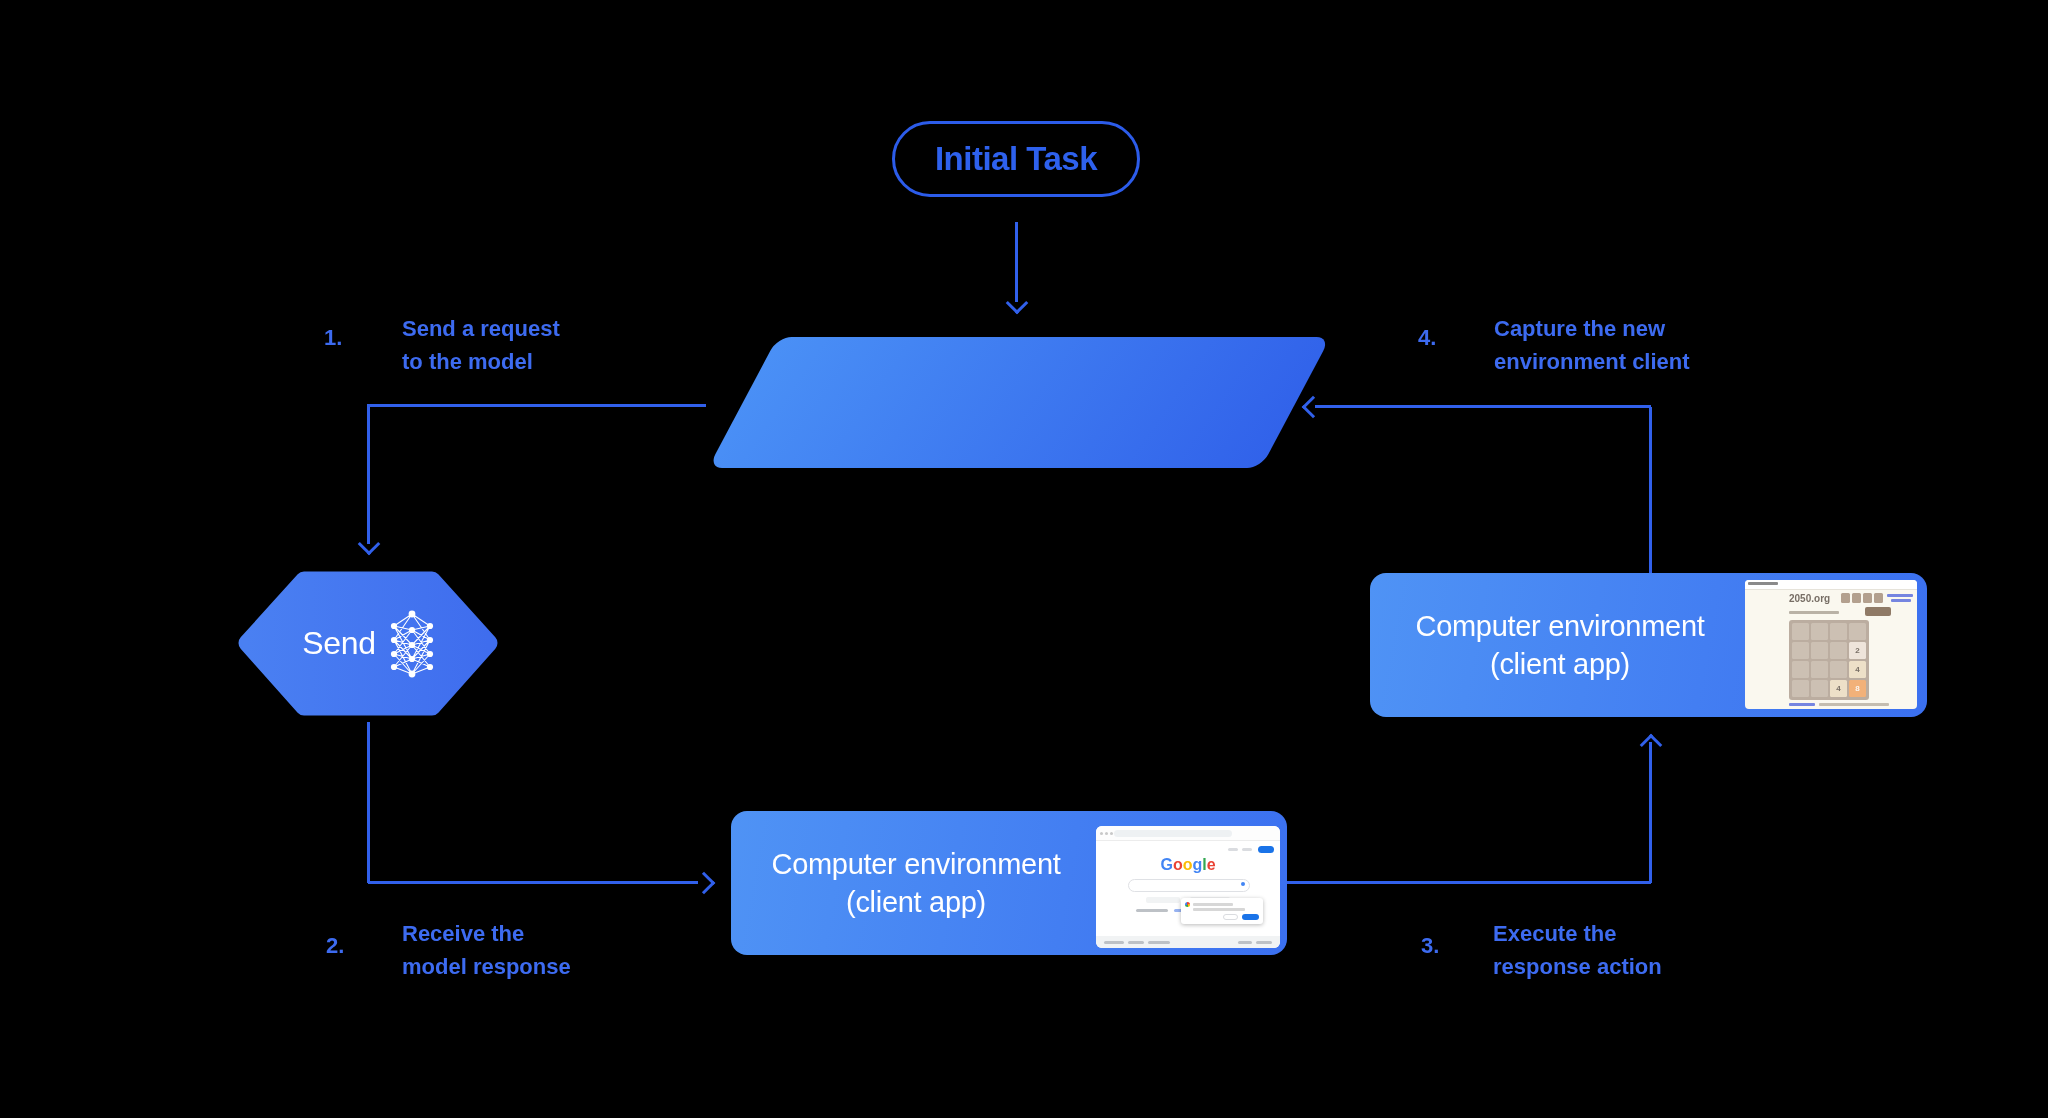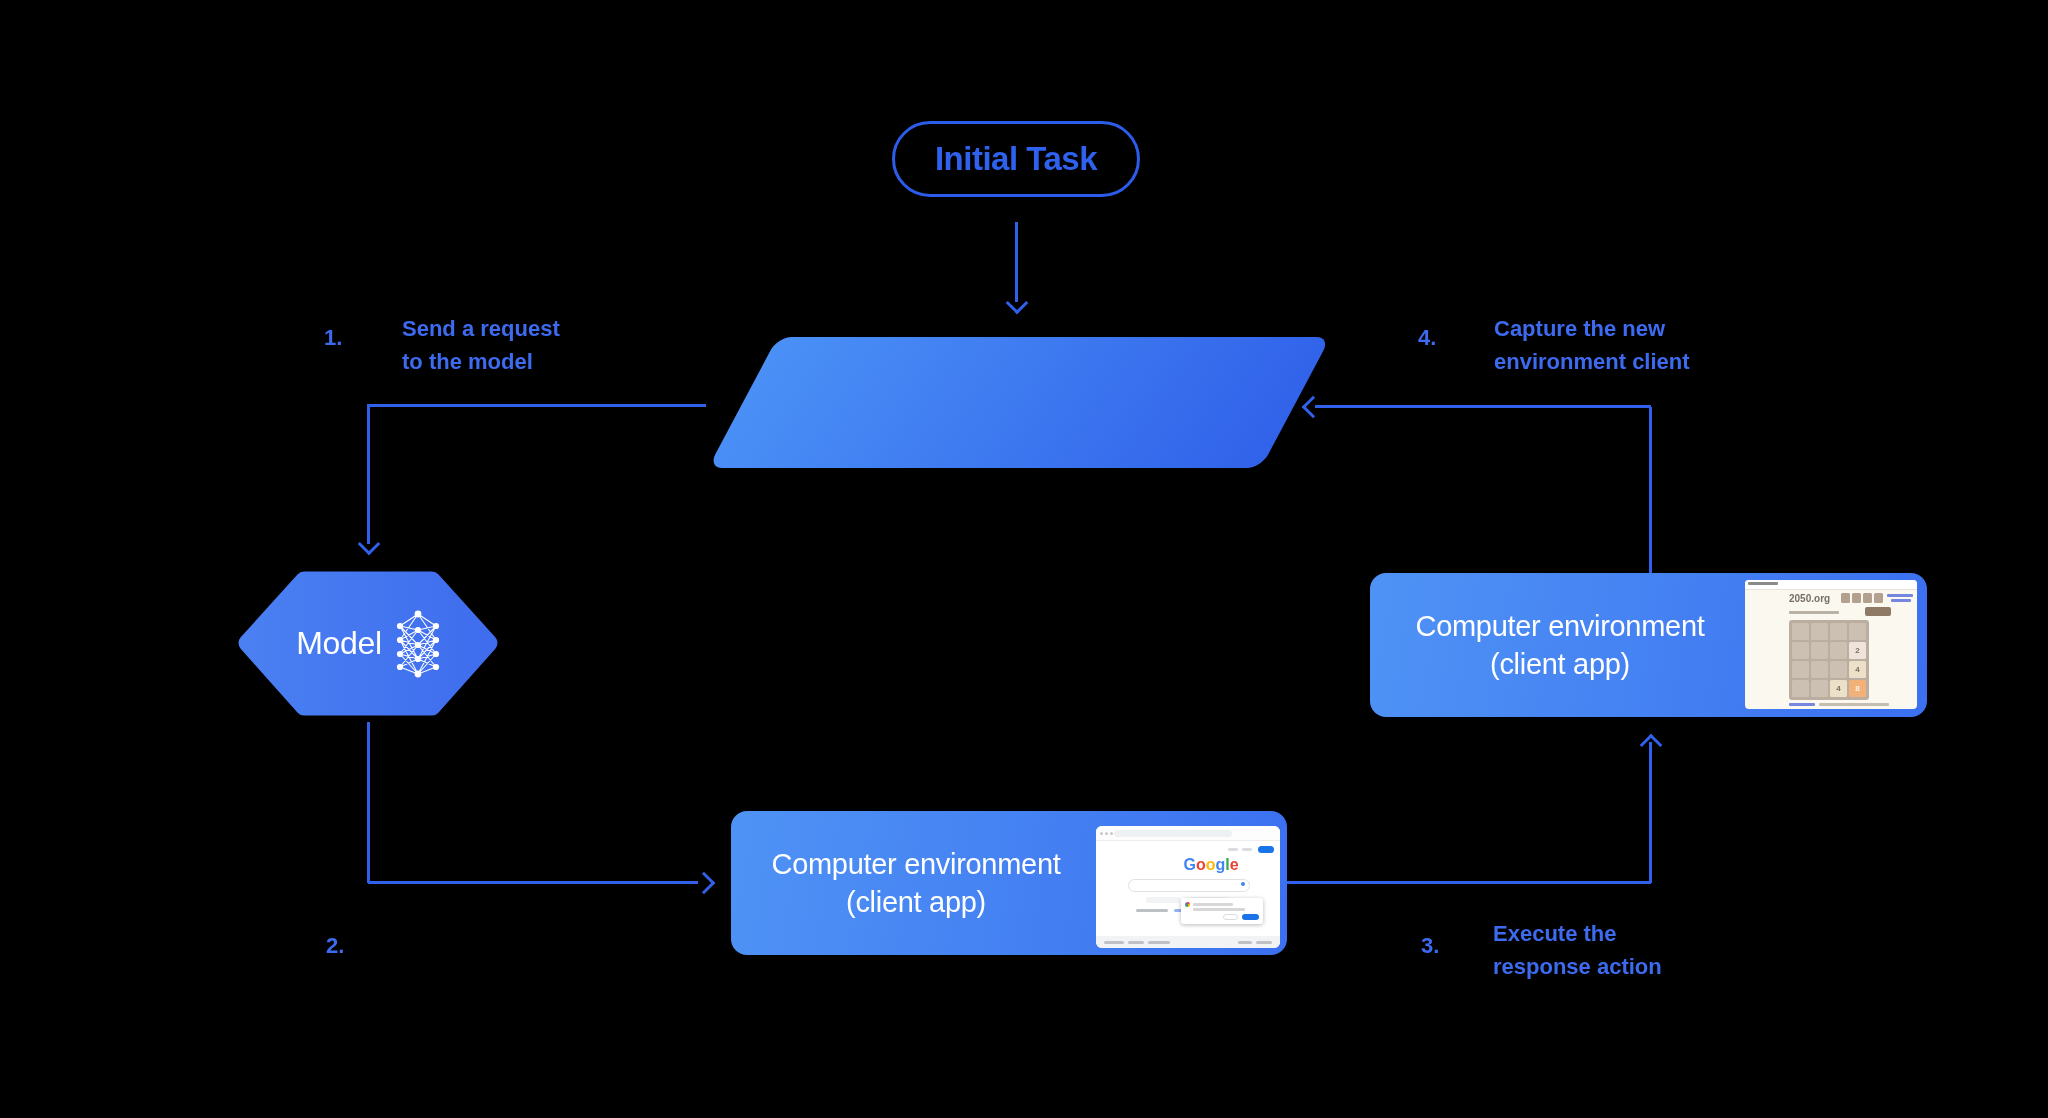--- a/index.html
+++ b/index.html
@@ -49,21 +49,21 @@
   .steptext{position:absolute;color:#3d6bf0;font-size:22px;font-weight:600;line-height:33px;}
 
   
   .shot-google{position:absolute;left:365px;top:15px;width:184px;height:122px;background:#fff;
         border-radius:6px;overflow:hidden;}
   .g-chrome{position:absolute;left:0;top:0;width:100%;height:14px;background:#fdfdfd;border-bottom:1px solid #ececec;}
   .g-addr{position:absolute;left:18px;top:4px;width:118px;height:7px;background:#eef1f3;border-radius:4px;}
   .g-dot{position:absolute;width:3px;height:3px;border-radius:50%;background:#c9c9c9;top:6px;}
   .g-signin{position:absolute;right:6px;top:20px;width:16px;height:7px;border-radius:4px;background:#1a73e8;}
   .g-hdrblob{position:absolute;top:22px;height:3px;background:#dadce0;border-radius:2px;}
-  .g-logo{position:absolute;left:0;top:30px;width:100%;text-align:center;font-size:16px;font-weight:700;letter-spacing:0;margin-left:23px;}
+  .g-logo{position:absolute;left:0;top:30px;width:100%;text-align:center;font-size:16px;font-weight:700;letter-spacing:0;}
   .g-search{position:absolute;left:32px;top:53px;width:120px;height:11px;border:1px solid #dfe1e5;border-radius:7px;background:#fff;}
   .g-mic{position:absolute;right:4px;top:2px;width:4px;height:4px;border-radius:50%;background:#4285f4;}
   .g-btn{position:absolute;top:71px;height:6px;background:#f1f3f4;border-radius:2px;}
   .g-bluetxt{position:absolute;top:83px;height:3px;border-radius:2px;background:#98b3f1;}
   .g-dialog{position:absolute;left:85px;top:72px;width:82px;height:26px;background:#fff;border-radius:3px;
         box-shadow:0 1px 4px rgba(0,0,0,.28);}
   .g-dlg-g{position:absolute;left:4px;top:4px;width:5px;height:5px;border-radius:50%;
         background:conic-gradient(#ea4335 0 25%,#fbbc05 0 50%,#34a853 0 75%,#4285f4 0 100%);}
   .g-dlg-line{position:absolute;height:2.5px;background:#d7d7d7;border-radius:1px;}
   .g-dlg-btnblue{position:absolute;right:4px;bottom:4px;width:17px;height:6px;background:#1a73e8;border-radius:3px;}
@@ -115,21 +115,21 @@
   <svg class="hex-wrap" viewBox="0 0 260 145">
     <defs>
       <linearGradient id="hexg" x1="0" y1="0" x2="1" y2="0">
         <stop offset="0" stop-color="#4a80f2"></stop>
           <stop offset="1" stop-color="#3f6dee"></stop>
       </linearGradient>
     </defs>
     <polygon points="9,72 66,9 194,9 251,72 194,136 66,136" fill="url(#hexg)" stroke="url(#hexg)" stroke-width="17" stroke-linejoin="round"></polygon>
   </svg>
   <div class="hex-content">
-    <span class="model-label">Model</span>
+    <span class="model-label">Send</span>
     <svg width="44" height="70" viewBox="0 0 44 70">
       <g stroke="#ffffff" stroke-width="1.1" fill="none">
         <path d="M4 17 L22 5 M4 17 L22 21 M4 17 L22 36 M4 17 L22 50
                  M4 31 L22 5 M4 31 L22 21 M4 31 L22 36 M4 31 L22 50 M4 31 L22 65
                  M4 45 L22 21 M4 45 L22 36 M4 45 L22 50 M4 45 L22 65
                  M4 58 L22 36 M4 58 L22 50 M4 58 L22 65
                  M40 17 L22 5 M40 17 L22 21 M40 17 L22 36 M40 17 L22 50
                  M40 31 L22 5 M40 31 L22 21 M40 31 L22 36 M40 31 L22 50 M40 31 L22 65
                  M40 45 L22 21 M40 45 L22 36 M40 45 L22 50 M40 45 L22 65
                  M40 58 L22 36 M40 58 L22 50 M40 58 L22 65"></path>
@@ -150,20 +150,24 @@
           <circle cx="40" cy="58" r="3.1"></circle>
       </g>
     </svg>
   </div>
 
   <div class="vline" style="left:366.5px;top:722px;height:161px;"></div>
   <div class="hline" style="left:368px;top:880.5px;width:330px;"></div>
   <div class="chev right" style="left:696px;top:875px;"></div>
 
   <div class="stepnum" style="left:326px;top:933px;">2.</div>
+  <div class="steptext" style="left:402px;top:917px;">
+    <div>Receive the</div>
+    <div>model response</div>
+  </div>
 
   <div class="envbox b1">
     <div class="shot-google">
       <div class="g-chrome">
         <div class="g-dot" style="left:4px;"></div>
           <div class="g-dot" style="left:9px;"></div>
           <div class="g-dot" style="left:14px;"></div>
         <div class="g-addr"></div>
       </div>
       <div class="g-hdrblob" style="right:28px;width:10px;"></div>

